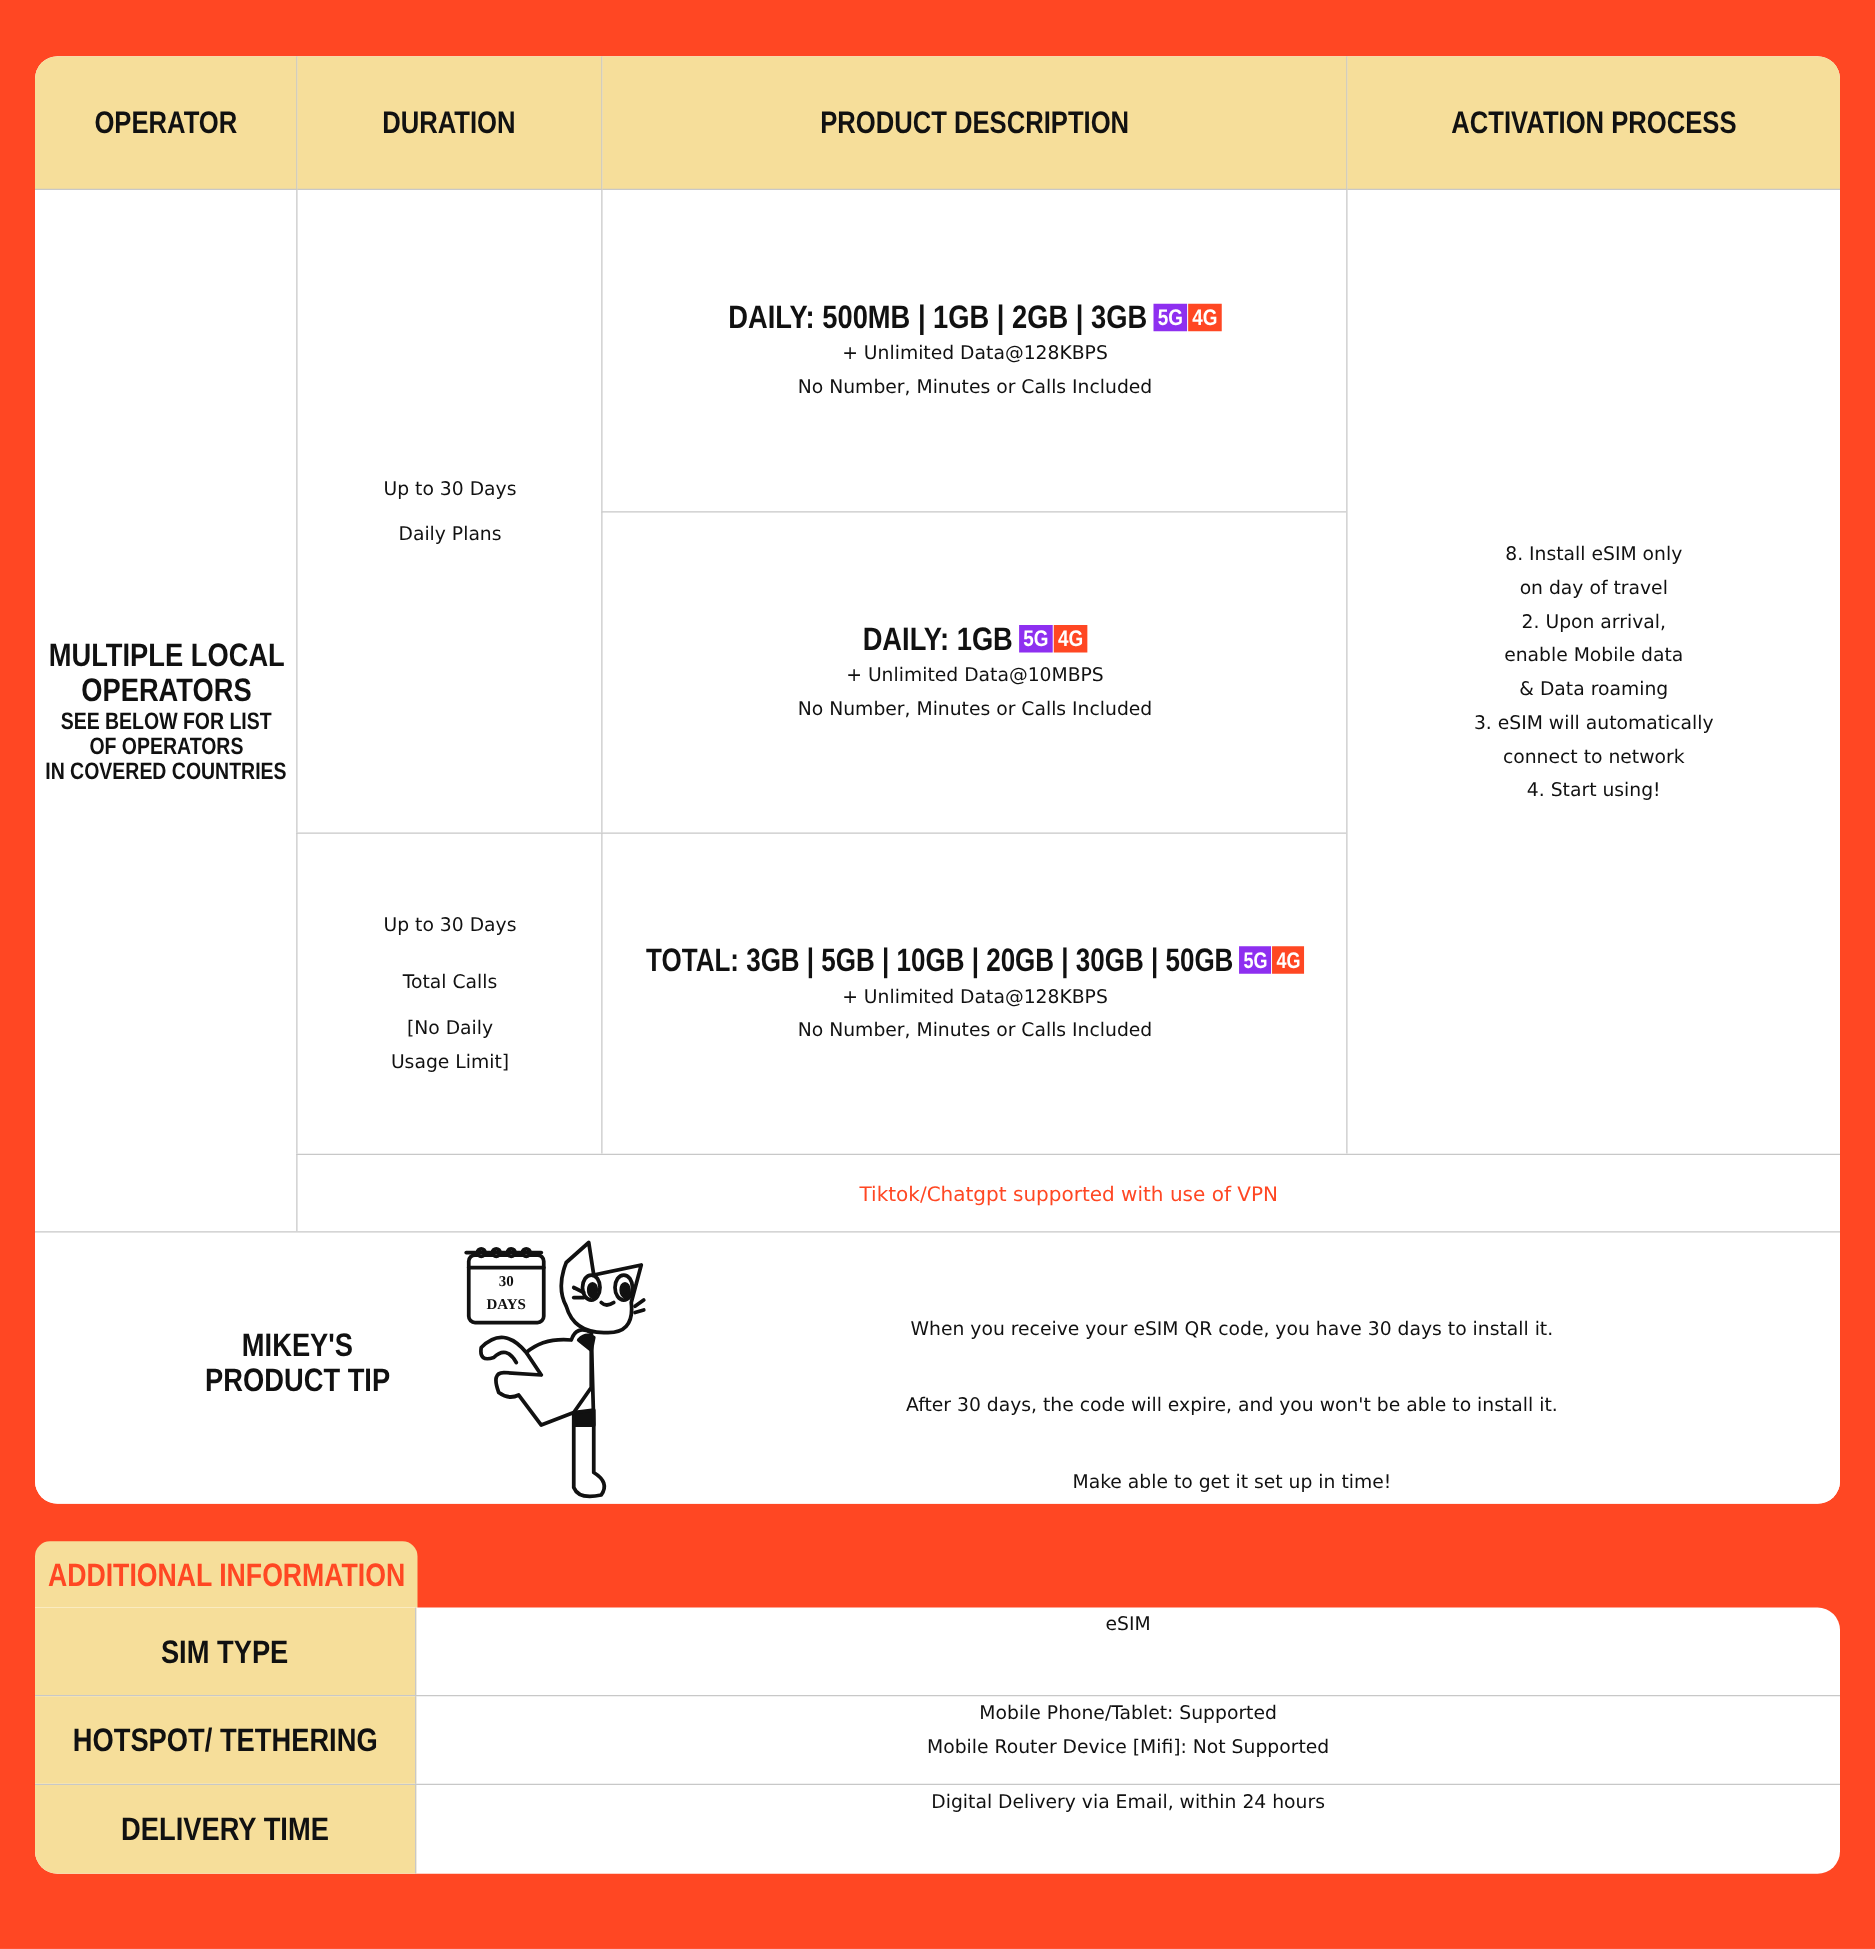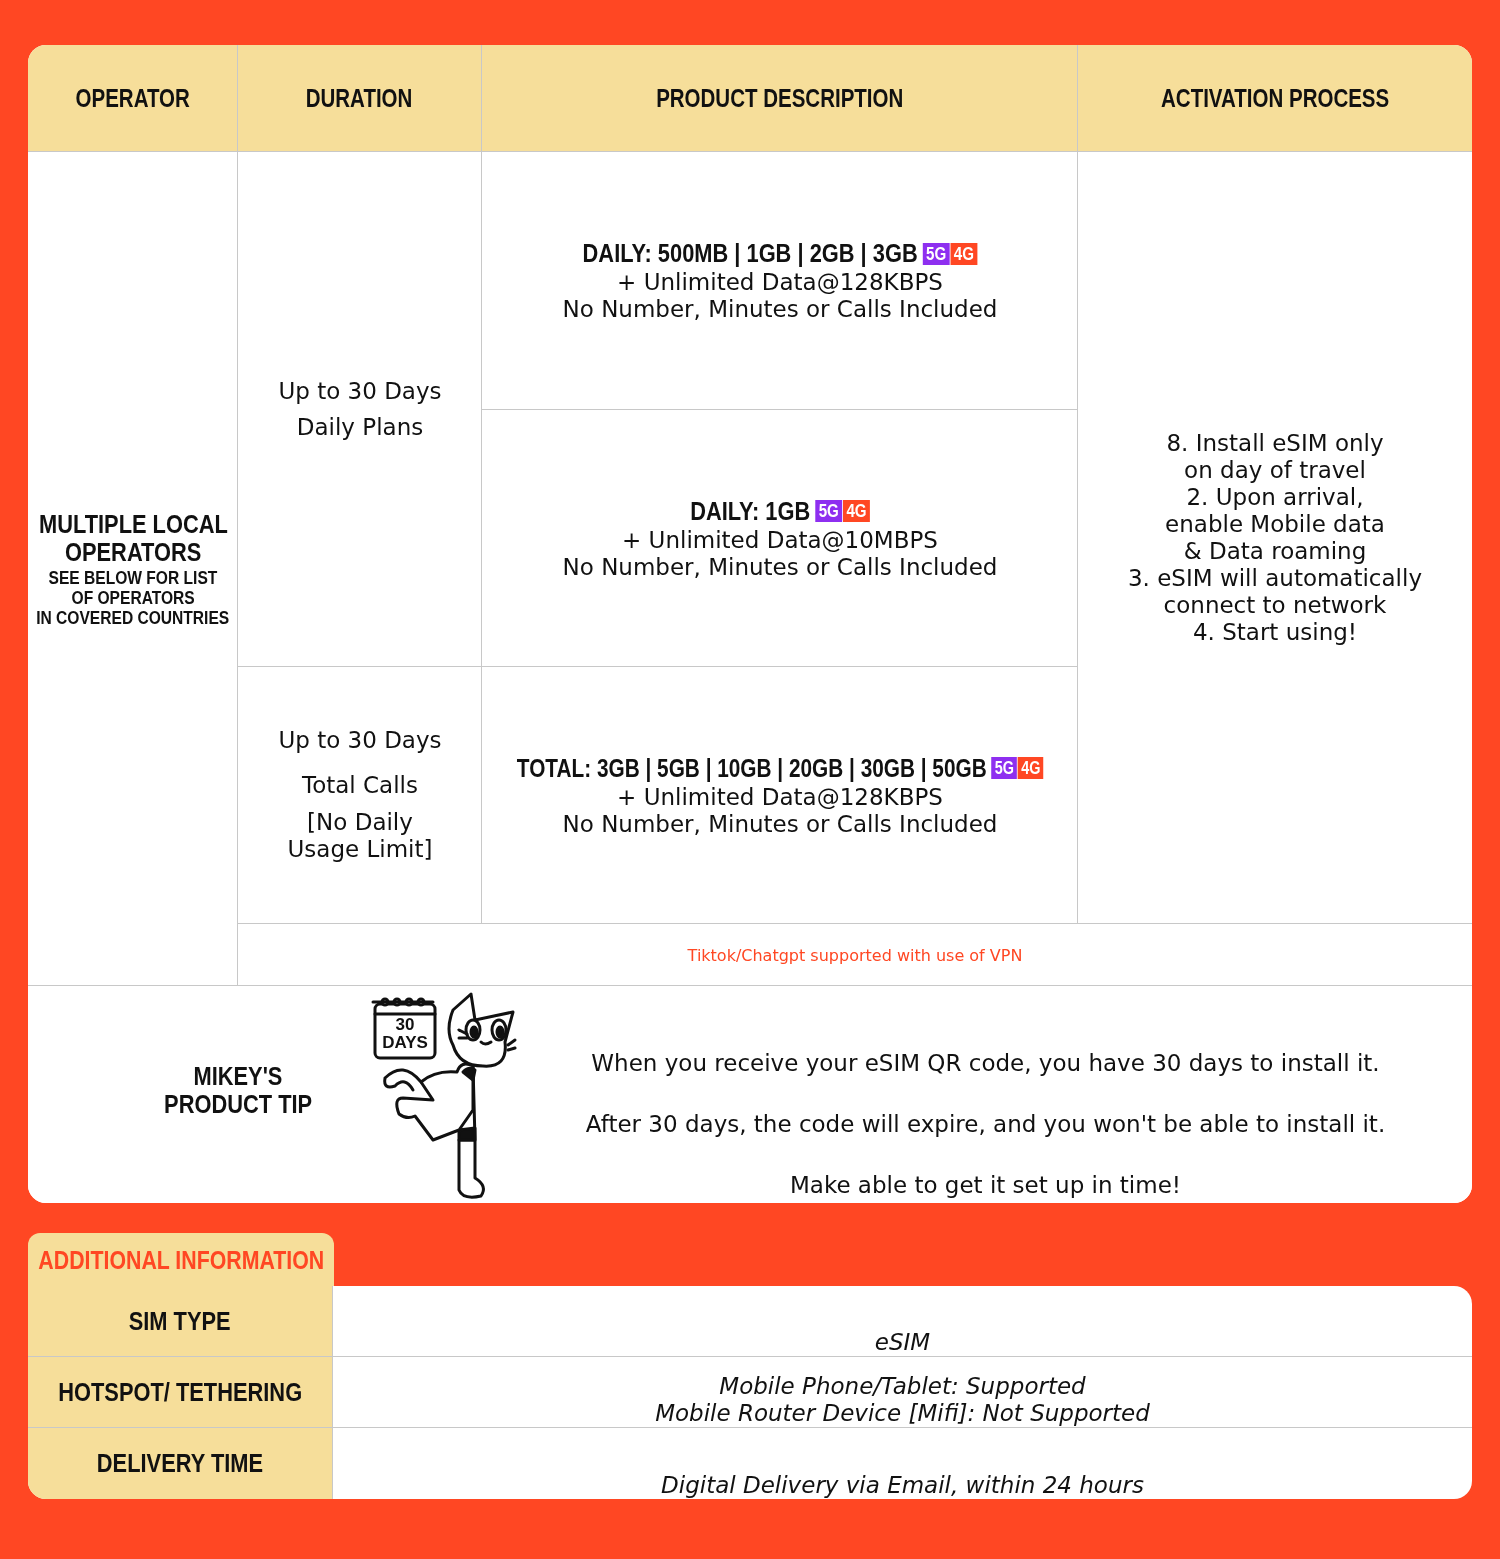--- a/index.html
+++ b/index.html
@@ -12,42 +12,42 @@
   }
 
   .hdr { position: absolute; top: 0; height: 107px; background: #f6de9a; display: flex; align-items: center; justify-content: center;
          border-right: 1px solid #c8c8c8; border-bottom: 1px solid #c8c8c8; }
   .hdr span { font-family: "Liberation Sans", sans-serif; font-weight: 700; font-size: 25px; transform: scaleX(0.82); display: inline-block; white-space: nowrap; }
 
   .cell { position: absolute; display: flex; flex-direction: column; align-items: center; justify-content: center; text-align: center; background: #fff; }
   .bl { border-left: 1px solid #c8c8c8; }
   .bt { border-top: 1px solid #c8c8c8; }
 
-  .reg { font-family: "DejaVu Sans", sans-serif; font-size: 23px; line-height: 27px; color: #111; }
+  .reg { font-family: "DejaVu Sans", sans-serif; font-size: 15px; line-height: 27px; color: #111; }
   .plan-head { font-family: "Liberation Sans", sans-serif; font-weight: 700; font-size: 26px; white-space: nowrap; display: flex; align-items: center; transform: scaleX(0.84); }
   .badge { display: inline-block; font-size: 18px; color: #fff; font-weight: 700; padding: 0 4px; line-height: 22px; margin-left: 1px; }
   .b5g { background: #8e2ff0; margin-left: 6px; }
   .b4g { background: #ff4723; }
 
   .opname { font-family: "Liberation Sans", sans-serif; font-weight: 700; font-size: 26px; line-height: 28px; transform: scaleX(0.84); white-space: nowrap; }
   .opsub { font-family: "Liberation Sans", sans-serif; font-weight: 700; font-size: 19px; line-height: 20px; transform: scaleX(0.82); white-space: nowrap; }
 
   .vpn { color: #ff4723; font-size: 16px; }
 
   .tip-title { font-family: "Liberation Sans", sans-serif; font-weight: 700; font-size: 26px; line-height: 28px; transform: scaleX(0.84); text-align: center; }
 
   .info-tab { position: absolute; left: 28px; top: 1233px; width: 306px; height: 54px; background: #f6de9a;
               border-radius: 12px 12px 0 0; display: flex; align-items: center; justify-content: center; }
   .info-tab span { font-family: "Liberation Sans", sans-serif; font-weight: 700; font-size: 26px; color: #ff4723; transform: scaleX(0.82); display: inline-block; white-space: nowrap; }
 
   .info { position: absolute; left: 28px; top: 1286px; width: 1444px; height: 213px; background: #fff; border-radius: 0 18px 18px 18px; overflow: hidden; }
   .info-row { position: absolute; left: 0; width: 1444px; display: flex; }
   .info-label { width: 305px; background: #f6de9a; display: flex; align-items: center; justify-content: center; border-right: 1px solid #c8c8c8; }
   .info-label span { font-family: "Liberation Sans", sans-serif; font-weight: 700; font-size: 26px; transform: scaleX(0.84); display: inline-block; white-space: nowrap; }
-  .info-val { flex: 1; display: flex; flex-direction: column; align-items: center; justify-content: flex-end; text-align: center; font-style: italic; }
+  .info-val { flex: 1; display: flex; flex-direction: column; align-items: center; justify-content: flex-start; text-align: center; }
 </style>
 </head>
 <body>
 
 <div class="card">
 
   <div class="hdr" style="left:0;width:210px;">
       <span>OPERATOR</span>
     </div>
   <div class="hdr" style="left:210px;width:244px;">
@@ -152,21 +152,21 @@
           <line x1="96" y1="48" x2="104" y2="48"></line>
         <line x1="145" y1="55" x2="152" y2="50"></line>
           <line x1="145" y1="60" x2="152" y2="58"></line>
 
         <path d="M110 76 L112 150 L96 150 L96 200 Q100 210 118 206 Q125 196 112 188 L112 150" fill="#fff"></path>
         <path d="M96 150 L112 150 L112 138 L96 140 Z" fill="#111"></path>
         <path d="M110 76 Q98 70 94 82 Q72 80 58 92 L70 110 L40 108 Q30 108 36 124 Q44 130 52 126 L70 150 L96 140 L110 120 Z" fill="#fff"></path>
         <path d="M58 92 Q40 70 22 88 Q20 100 32 96 Q42 86 50 100" fill="#fff"></path>
         <path d="M100 82 Q106 76 112 80 L110 90 Z" fill="#111"></path>
       </svg>
-      <div style="position:absolute;left:12px;top:26px;width:60px;text-align:center;font-family:Liberation Sans, sans-serif;font-weight:700;font-size:17px;line-height:18px;">
+      <div style="position:absolute;left:12px;top:26px;width:60px;text-align:center;font-family:Liberation Serif, serif;font-weight:700;font-size:12px;line-height:18px;">
         <div>30</div>
         <div>DAYS</div>
       </div>
     </div>
 
     <div style="position:absolute;left:495px;top:64px;width:925px;display:flex;flex-direction:column;align-items:center;gap:34px;">
       <div class="reg">When you receive your eSIM QR code, you have 30 days to install it.</div>
       <div class="reg">After 30 days, the code will expire, and you won't be able to install it.</div>
       <div class="reg">Make able to get it set up in time!</div>
     </div>

